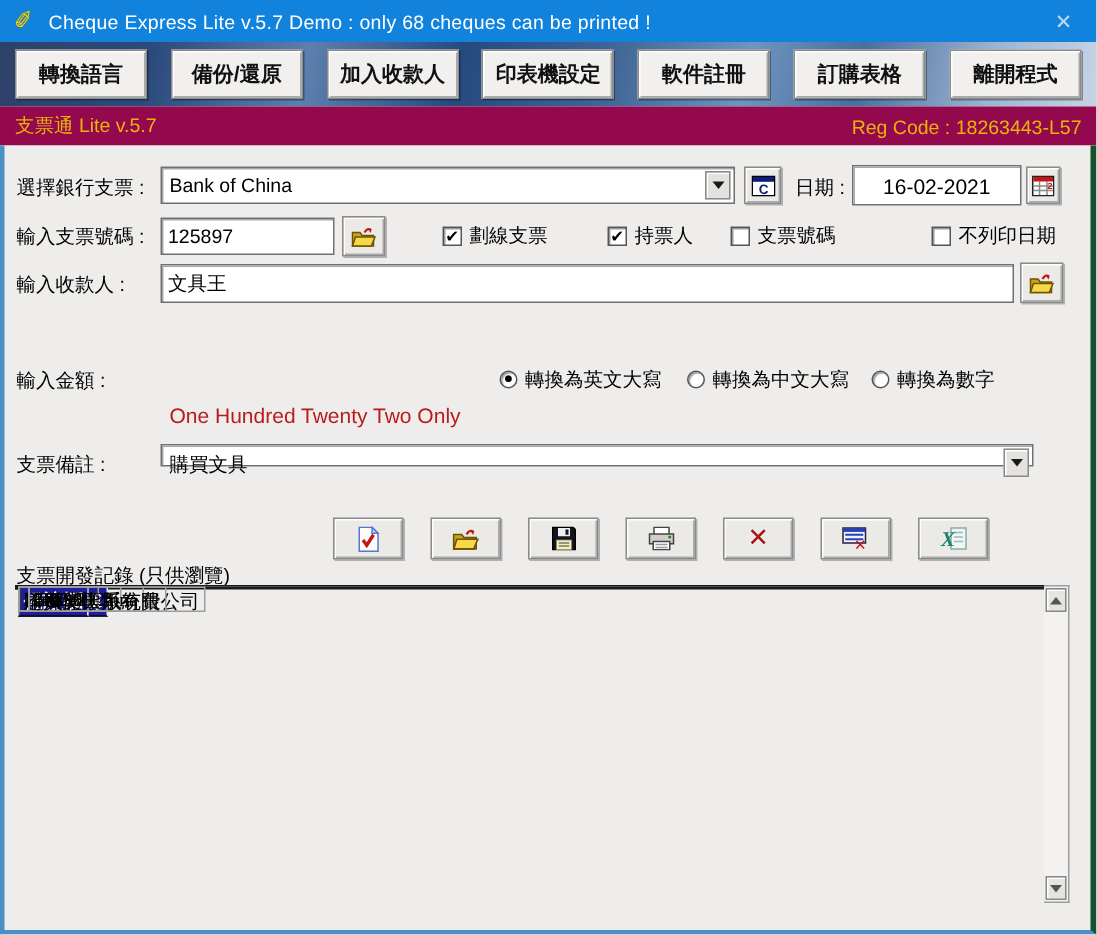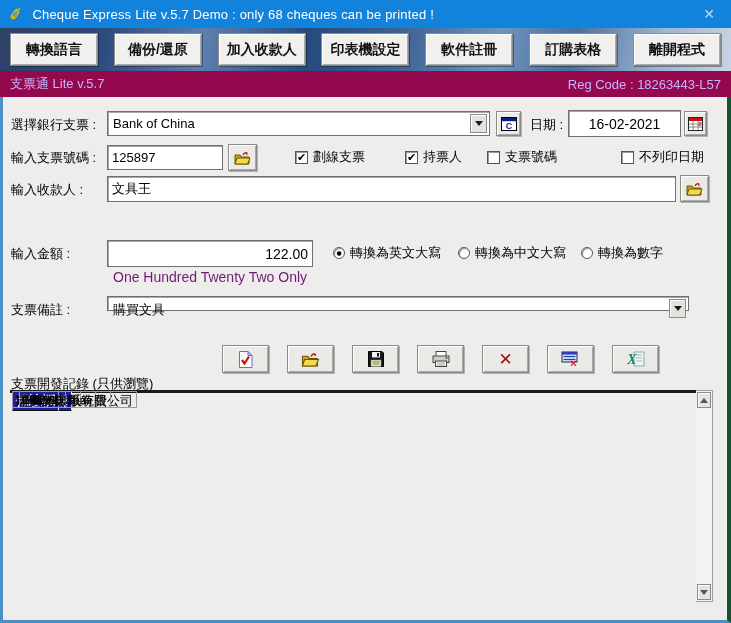--- a/index.html
+++ b/index.html
@@ -32,21 +32,21 @@
   .nav-btn {
     width:88px; height:33px; background:#f1f0ee;
     border:1px solid #8a8a8a;
     box-shadow: inset 1px 1px 0 #ffffff, inset -1px -1px 0 #a9a9a9, 1px 1px 0 rgba(0,0,0,.35);
     font-family:"Liberation Sans",sans-serif; font-size:14px; font-weight:600; color:#111;
     display:flex; align-items:center; justify-content:center; cursor:default;
   }
   
   .regbar {
     position:absolute; left:0; top:71px; width:731px; height:26px;
-    background:#94094e; color:#c4b5fd; font-size:13px;
+    background:#94094e; color:#eab308; font-size:13px;
     display:flex; align-items:center; justify-content:space-between; padding:0 10px;
   }
   
   .content {
     position:absolute; left:0; top:97px; width:731px; height:526px;
     background:#eeedec;
     border-left:3px solid #4a90c4; border-right:4px solid #14532d; border-bottom:3px solid #4a90c4;
   }
   .content * { position:absolute; }
   .flabel { font-size:13px; color:#000; white-space:nowrap; }
@@ -85,21 +85,21 @@
   .cb-row .cb-box { position:static; }
   .radio-circle {
     width:12px; height:12px; border-radius:50%; background:#fff; border:1px solid #555;
     box-shadow: inset 1px 1px 1px #9a9a9a;
     display:inline-flex; align-items:center; justify-content:center;
     font-size:6px; line-height:6px; color:#000; font-family:"DejaVu Sans",sans-serif;
   }
   .radio-row { display:flex; align-items:center; gap:5px; position:absolute; }
   .radio-row .lbl { position:static; font-size:13px; white-space:nowrap; }
   .radio-row .radio-circle { position:static; }
-  .amount-words { font-size:14px; color:#701a75; white-space:nowrap; }
+  .amount-words { font-size:14px; color:#b91c1c; white-space:nowrap; }
   
   .records-label { font-size:13px; color:#000; }
   .grid-wrap { left:7px; top:293px; width:705px; height:212px; }
   table.grid { position:absolute; left:0; top:0; border-collapse:collapse; table-layout:fixed;
     width:686px; background:#ececea; }
   table.grid td, table.grid th {
     border:1px solid #9d9d9d; overflow:hidden; white-space:nowrap;
     font-size:13px; padding:0 3px; height:17.4px;
   }
   table.grid th {
@@ -210,21 +210,20 @@
     <button class="mini-btn" style="left:677px; top:78px; width:29px; height:27px;">
       <svg class="icon-svg" width="17" height="14" viewBox="0 0 17 14">
         <path d="M1 4 L6 4 L7.5 6 L15 6 L15 13 L1 13 Z" fill="#c9a227" stroke="#6e5400"></path>
         <path d="M3 7 L16 7 L13.5 13 L1 13 Z" fill="#f5d94a" stroke="#6e5400"></path>
         <path d="M9 4 Q11 0.5 13.5 2.5" fill="none" stroke="#c41414" stroke-width="1.4"></path>
         <path d="M13.5 2.5 L11.8 2.6 L13.2 4.4 Z" fill="#c41414"></path>
       </svg>
     </button>
 
     <span class="flabel" style="left:8px; top:148px;">輸入金額 :</span>
-    <input class="fld sunken" style="left: 104px; top: 143px; width: 206px; height: 27px; text-align: right; font-size: 14px;" value="122.00">
     <div class="radio-row" style="left:330px; top:147px;">
       <span class="radio-circle">●</span>
       <span class="lbl">轉換為英文大寫</span>
     </div>
     <div class="radio-row" style="left:455px; top:147px;">
       <span class="radio-circle"></span>
       <span class="lbl">轉換為中文大寫</span>
     </div>
     <div class="radio-row" style="left:578px; top:147px;">
       <span class="radio-circle"></span>

